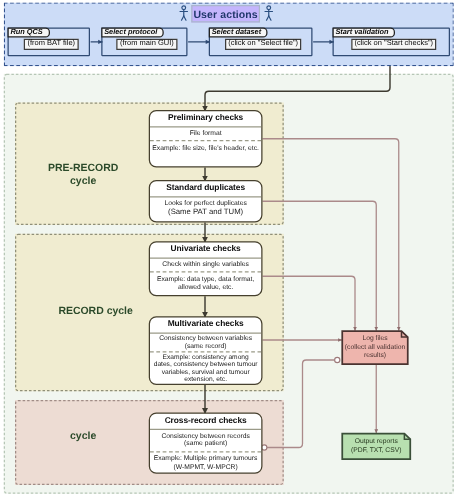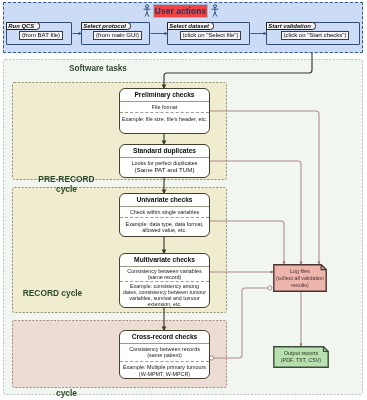--- a/index.html
+++ b/index.html
@@ -6,42 +6,42 @@
   body{width:367px;height:400px;position:relative;overflow:hidden;
        font-family:"Liberation Sans",sans-serif;
        -webkit-font-smoothing:antialiased;}
   #stage{position:absolute;left:0;top:0;width:367px;height:400px;}
   .abs{position:absolute;box-sizing:border-box;}
 
   
   #user-actions{left:3px;top:2px;width:360px;height:51px;
       background:#ccdcf7;border:1.1px dashed #34548f;border-radius:1px;}
   #user-actions-title{left:153px;top:4px;width:55px;height:14px;
-      background:#ef4444;border:1px solid #aab6cc;border-right-width:1.4px;
+      background:#c4b5fd;border:1px solid #aab6cc;border-right-width:1.4px;
       border-bottom-width:1.4px;
       color:#20376b;font-weight:bold;font-size:8.4px;
       text-align:center;line-height:13px;letter-spacing:.1px;}
   .actor-icon{width:8px;height:14px;}
   #actor-left{left:143px;top:3px;}
   #actor-right{left:211px;top:3px;}
 
   #software-tasks{left:3px;top:59px;width:360px;height:336px;
       background:#f1f6f0;border:none;}
   #software-tasks-title{left:45px;top:63px;width:106px;height:12px;
       color:#2c4a2a;font-weight:bold;font-size:8.2px;
       text-align:center;line-height:12px;}
 
   .cycle{border:none;}
   #cycle-pre{left:12px;top:82px;width:215px;height:98px;background:#f0ecd0;}
   #cycle-rec{left:12px;top:187px;width:215px;height:126px;background:#f0ecd0;}
   #cycle-post{left:12px;top:320px;width:215px;height:68px;background:#eddcd3;}
   .cycle-label{color:#2c4a2a;font-weight:bold;font-size:8.4px;text-align:center;
-      line-height:10.2px;margin-top:45px;}
+      line-height:10.2px;}
   #cycle-pre-label{left:22px;top:129px;width:89px;}
-  #cycle-rec-label{left:8px;top:243px;width:89px;}
+  #cycle-rec-label{left:32px;top:243px;width:89px;}
   #cycle-post-label{left:22px;top:343px;width:89px;}
 
   
   .ua-box{background:#ccdcf7;border:1.2px solid #2f4a73;border-radius:1px;}
   .ua-title{position:absolute;left:-1.2px;top:-1.2px;height:8px;
       background:#f6f6f6;border:0.85px solid #222;border-radius:0 3.5px 3.5px 0;
       font-style:italic;font-weight:bold;font-size:5.9px;color:#0a0a0a;
       line-height:6.4px;padding:0 4.5px 0 1.5px;box-sizing:border-box;white-space:nowrap;}
   .ua-sub{position:absolute;left:8px;right:4px;bottom:3.5px;text-align:center;}
   .ua-sub span{display:inline-block;background:#f6f6f6;border:0.85px solid #3c3c3c;
@@ -85,21 +85,20 @@
   #chk-4{top:330px;height:49px;}
 
   svg.ov{position:absolute;left:0;top:0;width:367px;height:400px;overflow:visible;}
 </style>
 </head>
 <body>
 
 <div id="stage">
 
   <div class="abs" id="software-tasks"></div>
-  <div class="abs" id="software-tasks-title">Software tasks</div>
 
   <div class="abs cycle" id="cycle-pre"></div>
   <div class="abs cycle" id="cycle-rec"></div>
   <div class="abs cycle" id="cycle-post"></div>
 
   <svg class="ov" id="dashed-outlines" viewBox="0 0 367 400">
     <g fill="none" stroke-width="1" stroke-dasharray="2 1.6">
       <rect x="12.5" y="82.5" width="214" height="97" rx="2" stroke="#8f8f78"></rect>
       <rect x="12.5" y="187.5" width="214" height="125" rx="2" stroke="#8f8f78"></rect>
       <rect x="12.5" y="320.5" width="214" height="67" rx="2" stroke="#a08c86"></rect>

